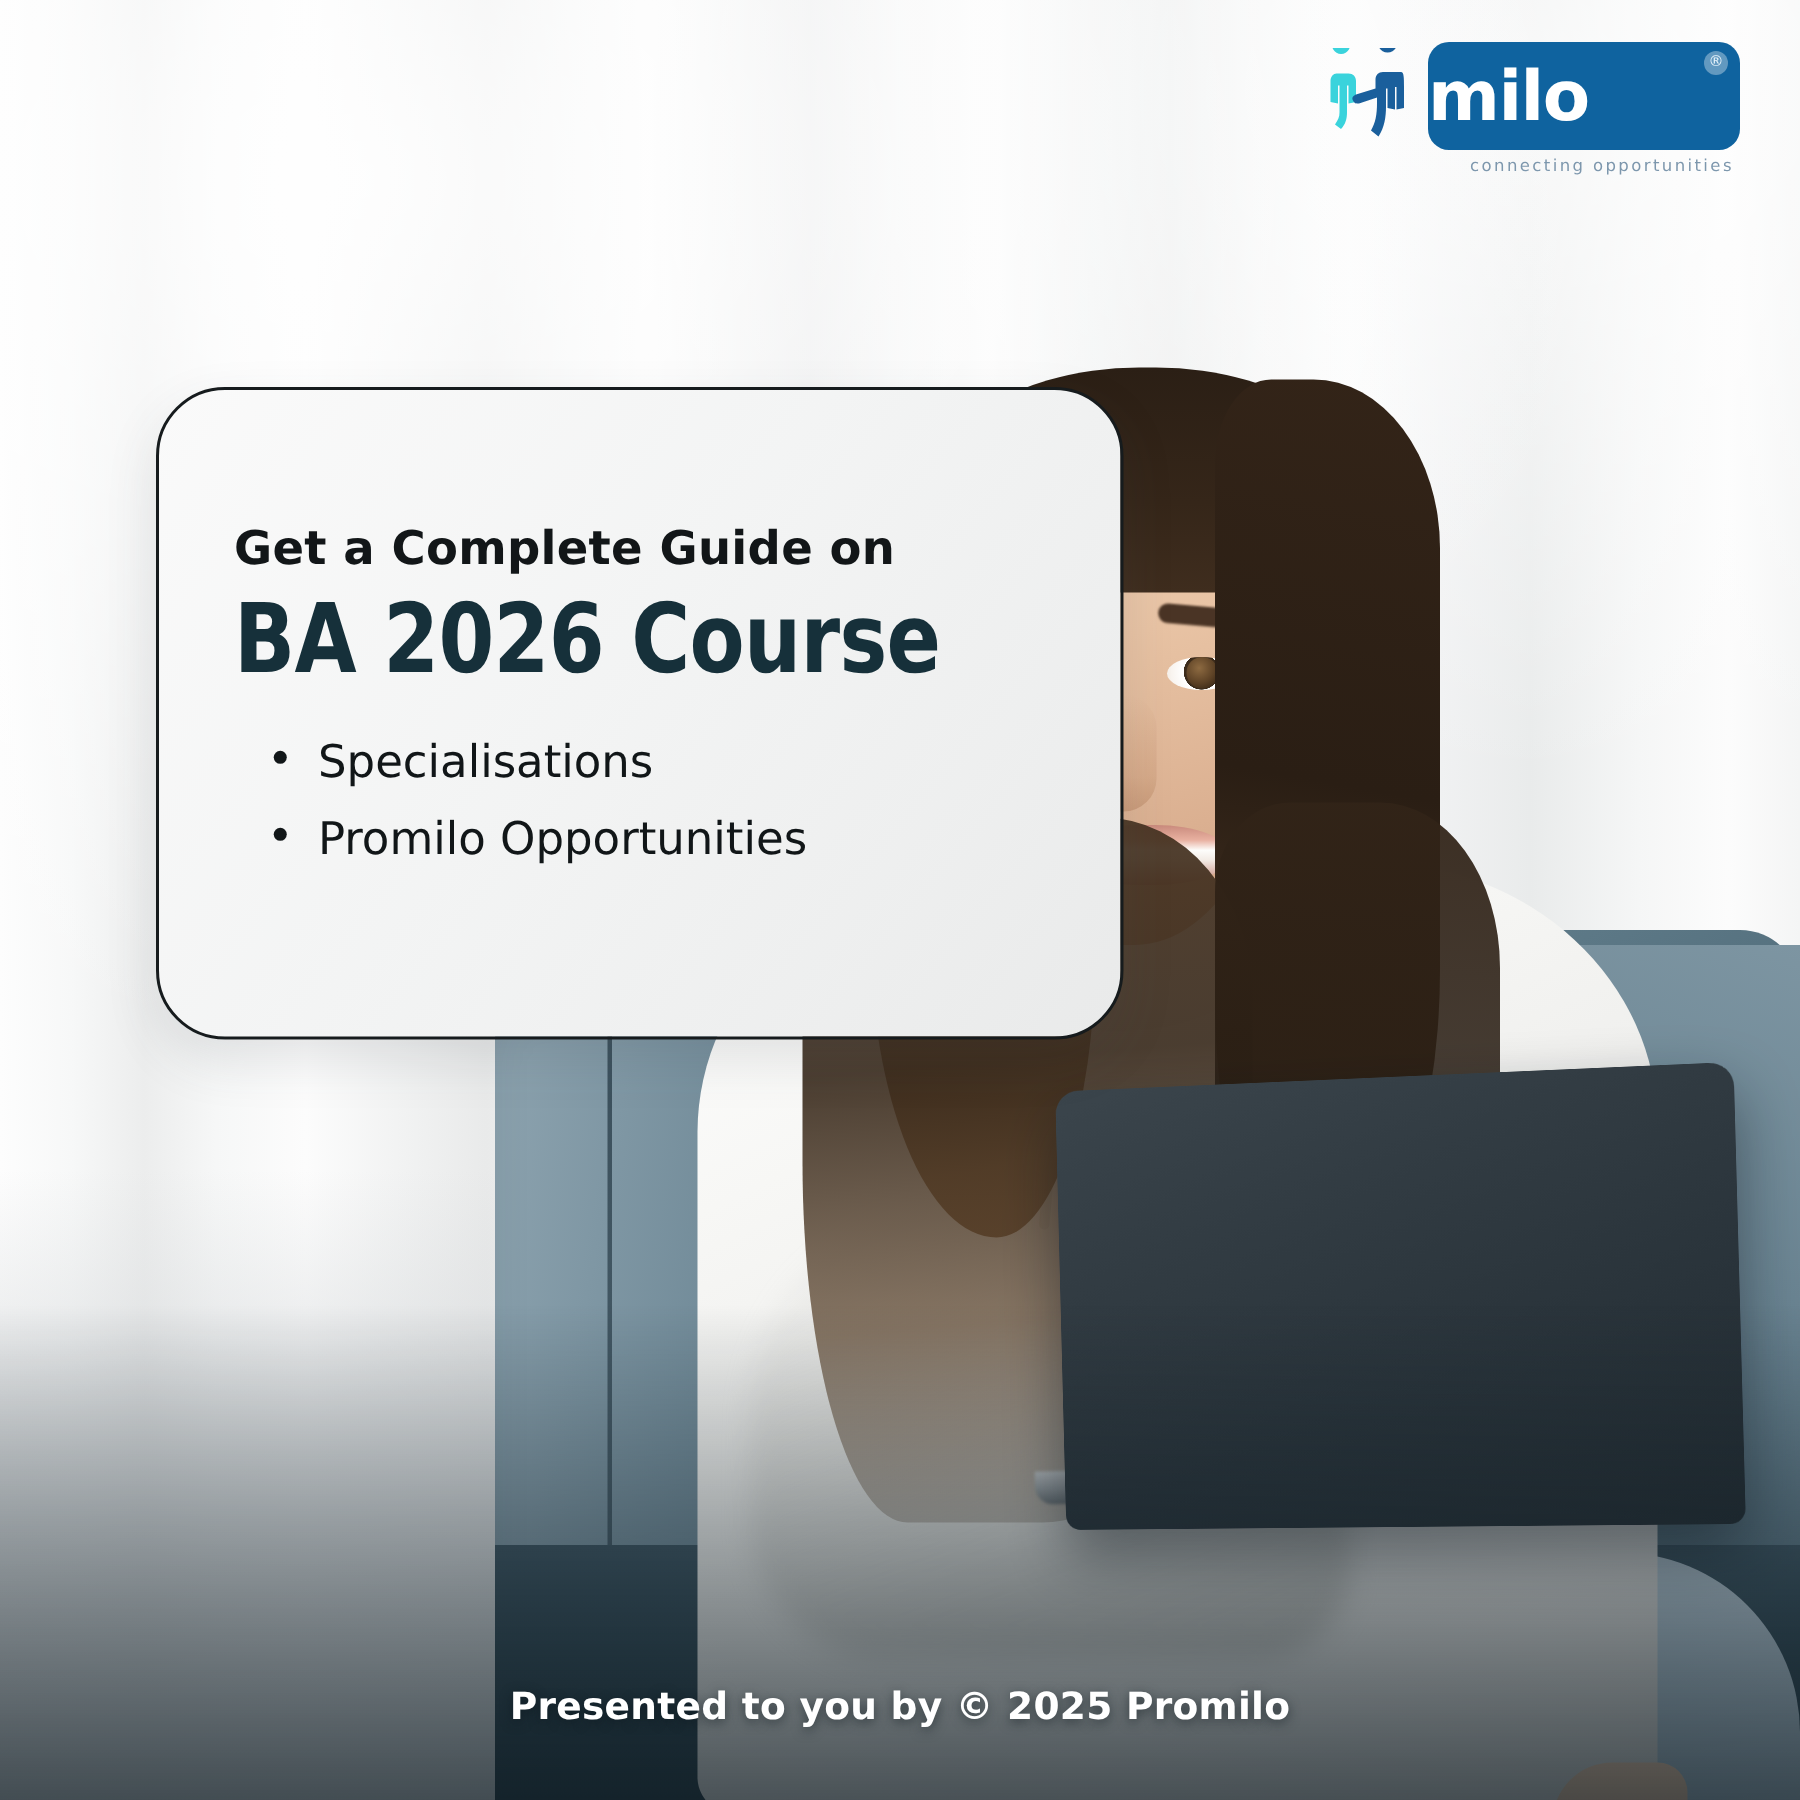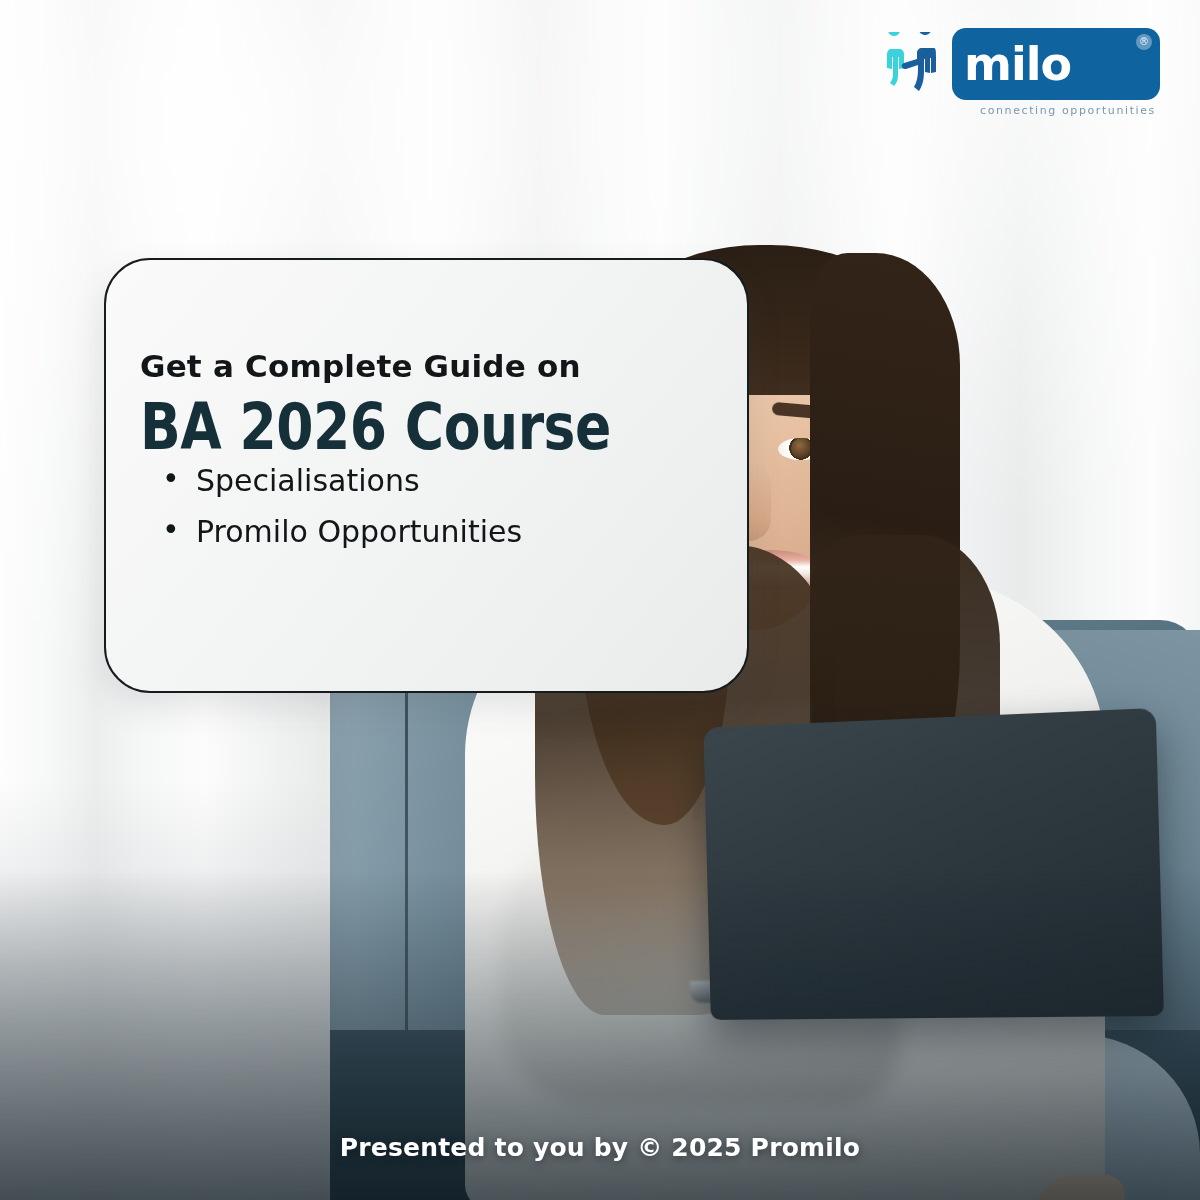--- a/index.html
+++ b/index.html
@@ -244,21 +244,21 @@
     position:absolute; left:72px; top:0; width:208px; height:72px;
     border-radius:14px; overflow:hidden; display:flex;
   }
   .pill-left {
     flex:0 0 90px; background:#2ec9d6;
     display:flex; align-items:center; justify-content:flex-end;
     padding-right:2px;
   }
   .pill-right {
     flex:1; background:#0f639f;
-    display:flex; align-items:center; padding-left:12px;
+    display:flex; align-items:center; padding-left:0px;
   }
   .pill-left span {
     font-family:"DejaVu Sans", sans-serif;
     font-size:46px; font-weight:bold; color:#1b4f8f; letter-spacing:-1px; line-height:1;
   }
   .pill-right span {
     font-family:"DejaVu Sans", sans-serif;
     font-size:46px; font-weight:bold; color:#ffffff; letter-spacing:-1px; line-height:1;
   }
   .reg-mark {
@@ -275,51 +275,51 @@
   }
 
   
   .card {
     position:absolute; left:104px; top:258px; width:645px; height:435px;
     background:linear-gradient(130deg,#fafafa 0%, #f3f4f4 45%, #eeefef 75%, #e9eaea 100%);
     border:2.5px solid #161b1d;
     border-radius:46px;
     box-shadow:0 14px 34px rgba(60,70,75,.13);
   }
-  .card-inner { position:absolute; left:34px; top:88px; right:30px; }
+  .card-inner { position:absolute; left:50px; top:88px; right:30px; }
 
   .kicker {
     font-family:"DejaVu Sans", sans-serif;
     font-size:31px; font-weight:bold; color:#121618;
     letter-spacing:.2px;
   }
   .headline {
     font-family:"DejaVu Sans Condensed","DejaVu Sans", sans-serif;
     font-size:64px; font-weight:bold; color:#16303a;
     letter-spacing:-.5px; line-height:1.05;
     margin-top:10px;
     transform:scaleX(.93); transform-origin:left center;
   }
-  .bullets { list-style:none; }
+  .bullets { margin-top:28px; list-style:none; }
   .bullets li {
     position:relative;
     font-family:"DejaVu Sans", sans-serif;
     font-size:30px; color:#111618;
     padding-left:56px; margin-bottom:12px; line-height:1.3;
   }
   .bullets li::before {
     content:"\2022"; position:absolute; left:22px; top:-2px;
     font-size:30px; color:#111618;
   }
   .bullets li.cont { padding-left:56px; margin-top:-4px; }
   .bullets li.cont::before { content:""; }
 
   
   .footer {
-    position:absolute; left:0; right:0; bottom:38px;
+    position:absolute; left:0; right:0; bottom:48px;
     text-align:center;
     font-family:"DejaVu Sans", sans-serif;
     font-size:25px; font-weight:bold; color:#ffffff;
     letter-spacing:.2px;
     text-shadow:0 2px 8px rgba(10,20,26,.55);
   }
 </style>
 </head>
 <body>
 

